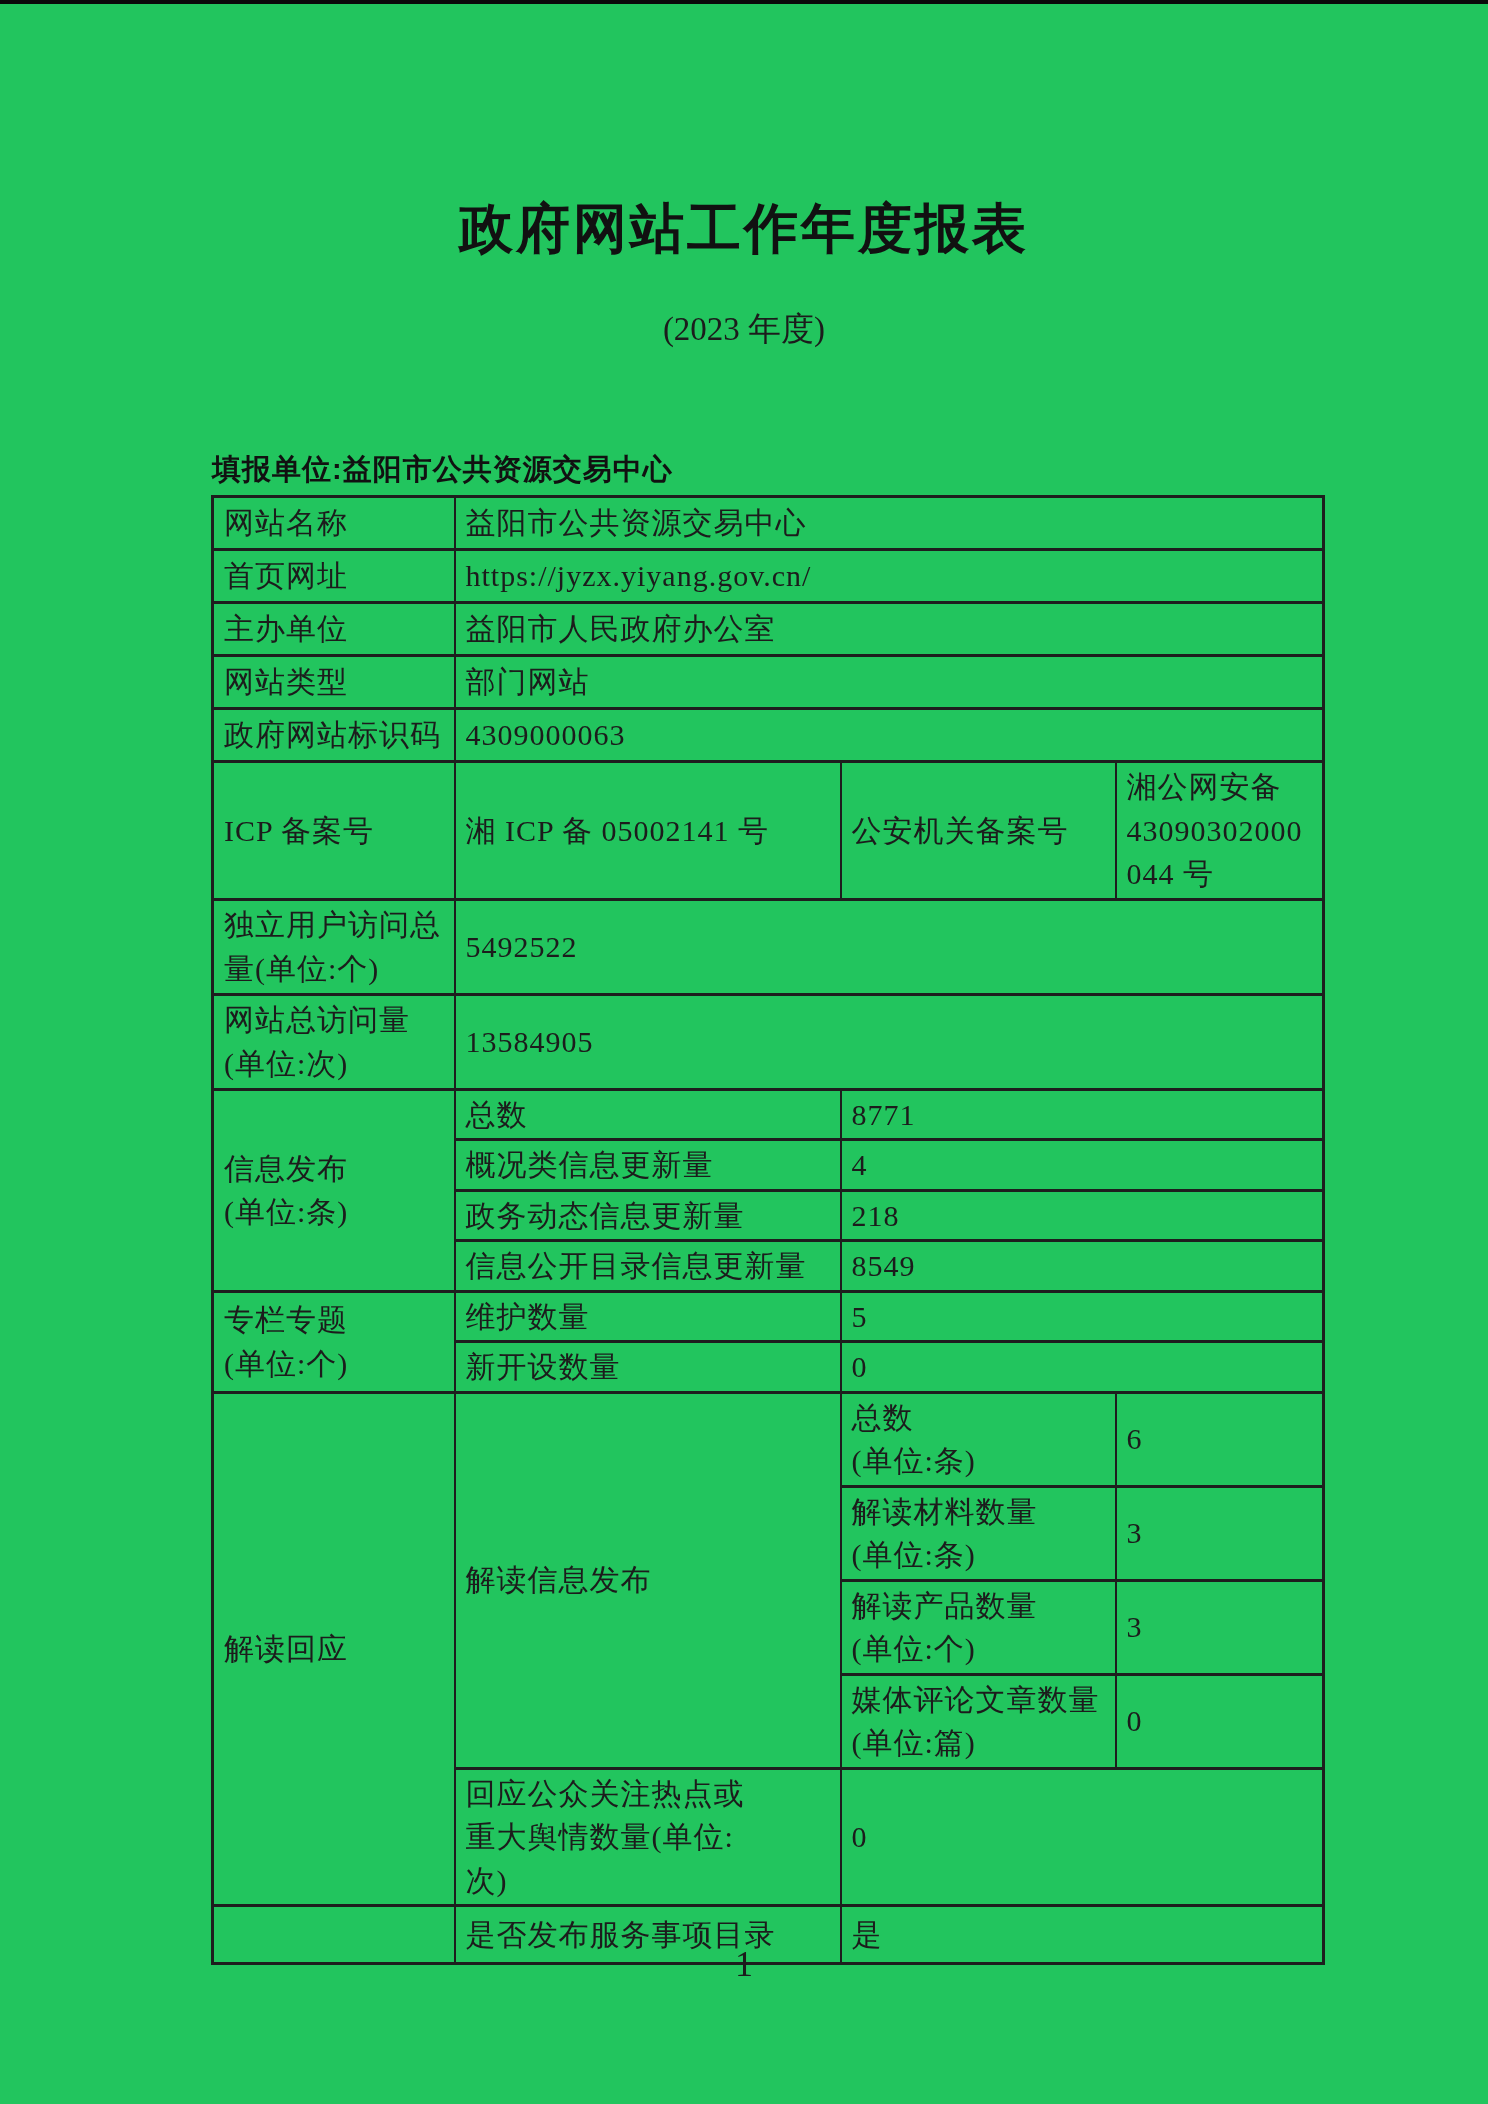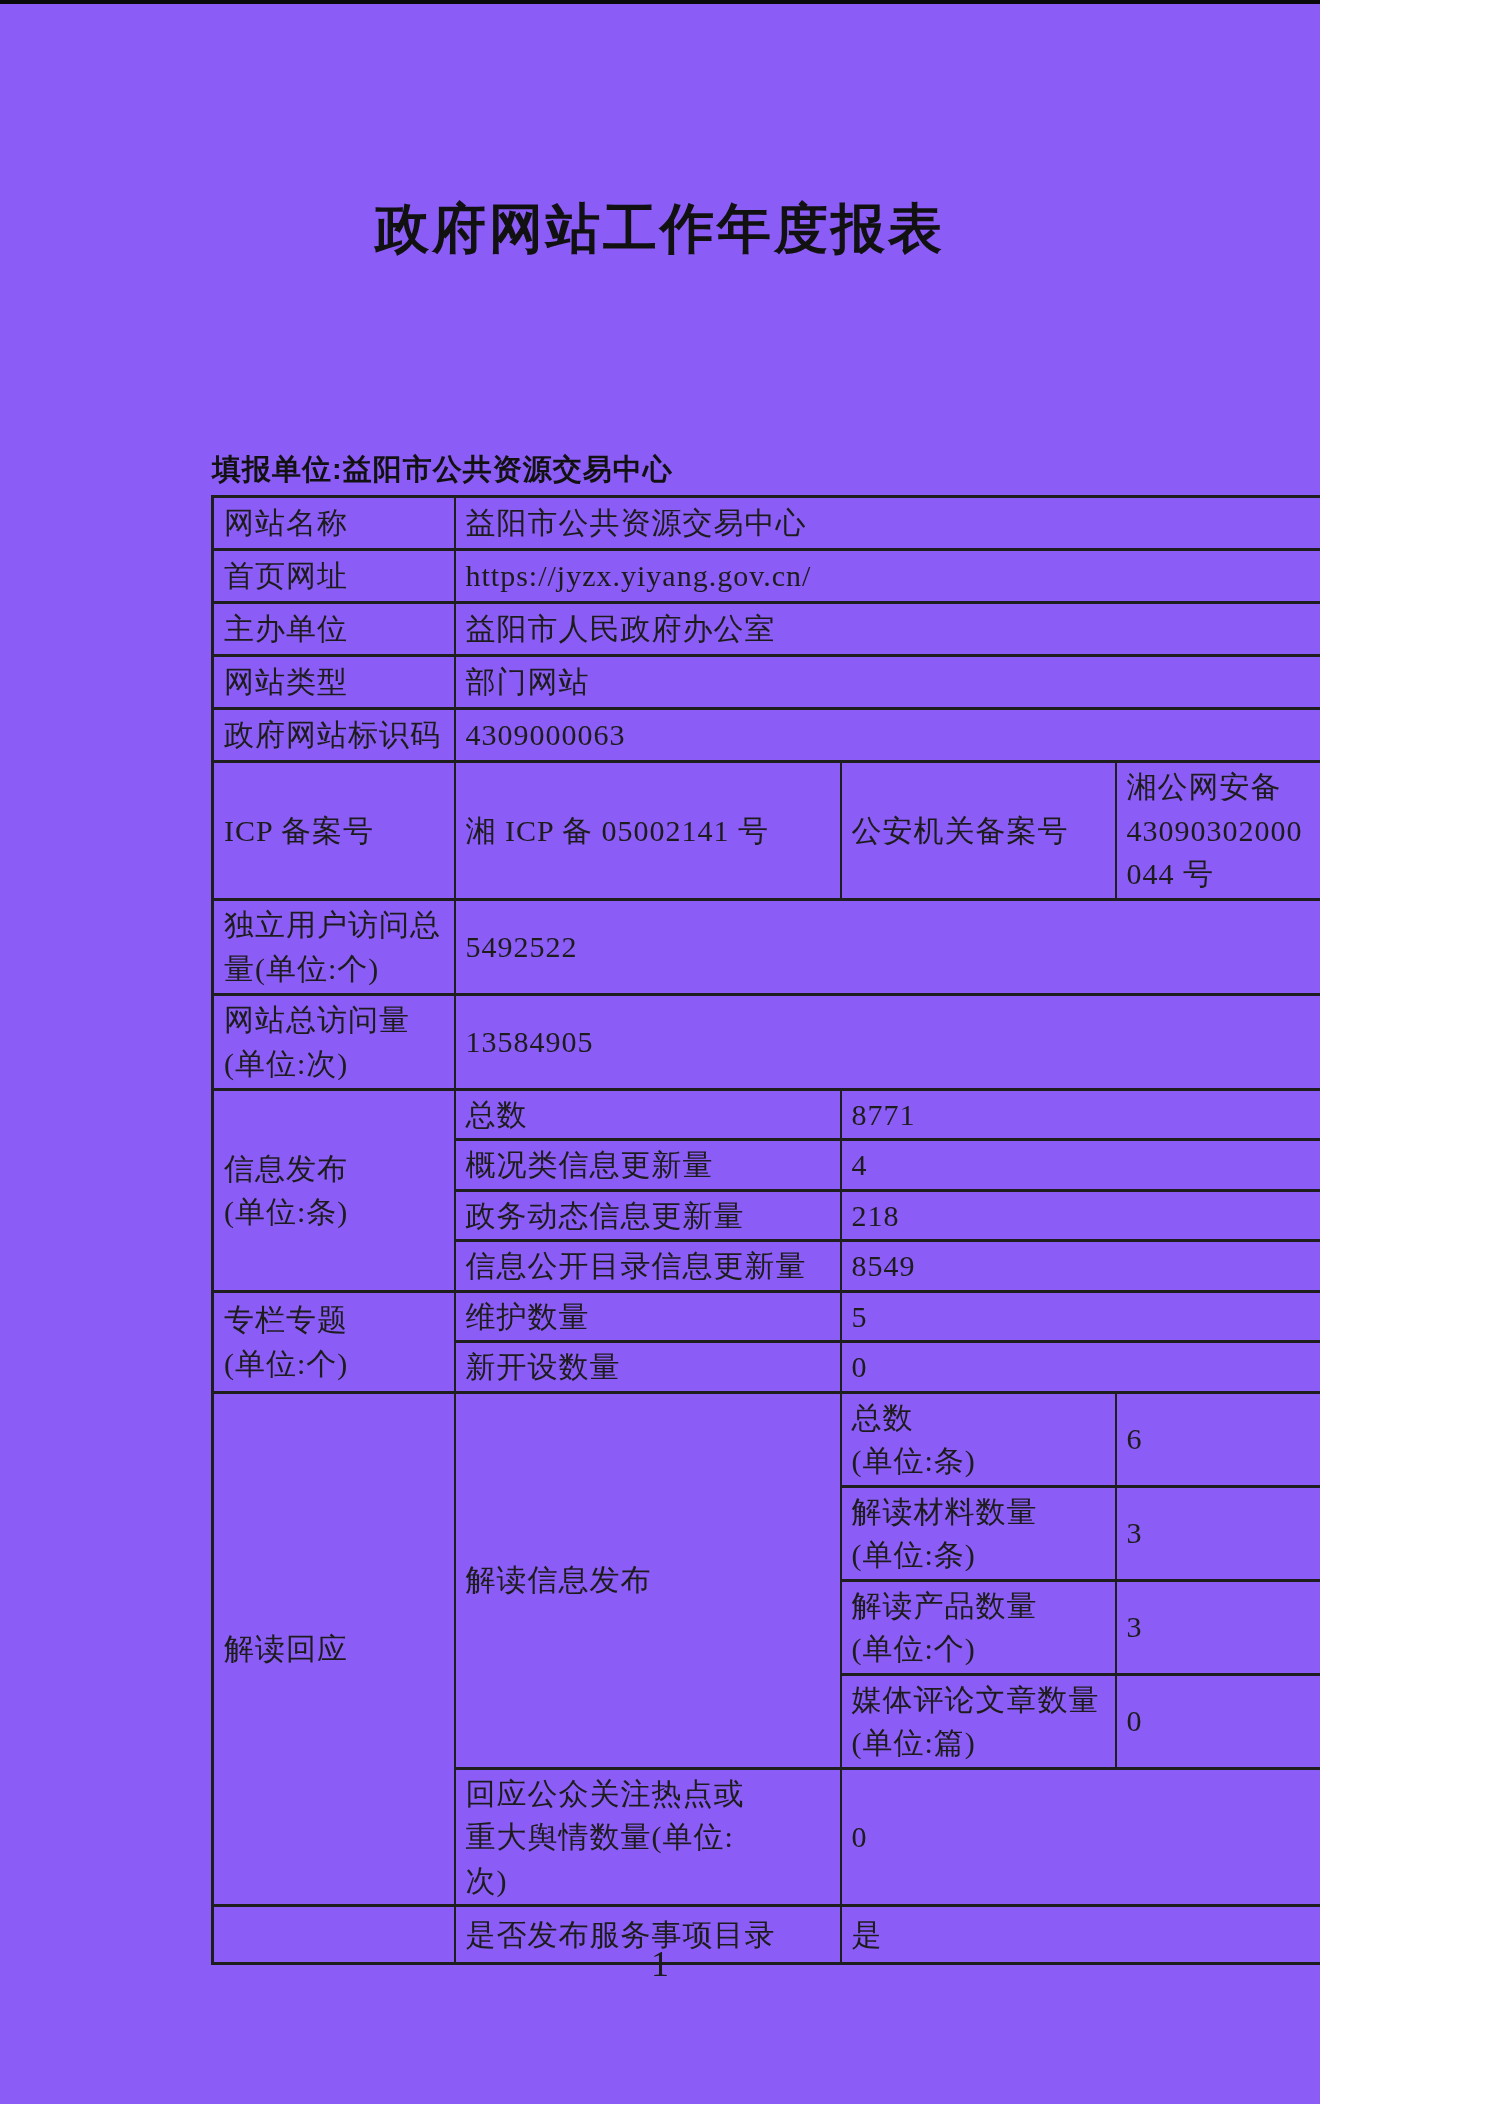--- a/index.html
+++ b/index.html
@@ -1,20 +1,20 @@
 <!DOCTYPE html>
 <html><head>
 <meta charset="utf-8">
 <style>
   html, body { margin: 0; padding: 0; background: #ffffff; }
   .page {
     position: relative;
-    width: 1320px;
+    width: 1488px;
     height: 2104px;
-    background: #8b5cf6;
+    background: #22c55e;
     overflow: hidden;
     color: #1c1c1c;
   }
   .top-edge {
     position: absolute;
     top: 0; left: 0;
     width: 100%; height: 4px;
     background: #0a0a0a;
   }
   .title {
@@ -88,20 +88,21 @@
     color: #1c1c1c;
   }
 </style>
 </head>
 <body>
 
 <div class="page">
   <div class="top-edge"></div>
 
   <h1 class="title">政府网站工作年度报表</h1>
+  <div class="subtitle">(2023 年度)</div>
   <div class="reporting-unit">填报单位:益阳市公共资源交易中心</div>
 
   <table class="report-table">
     <colgroup>
       <col style="width:242px">
       <col style="width:386px">
       <col style="width:275px">
       <col style="width:208px">
     </colgroup>
     <tbody>

